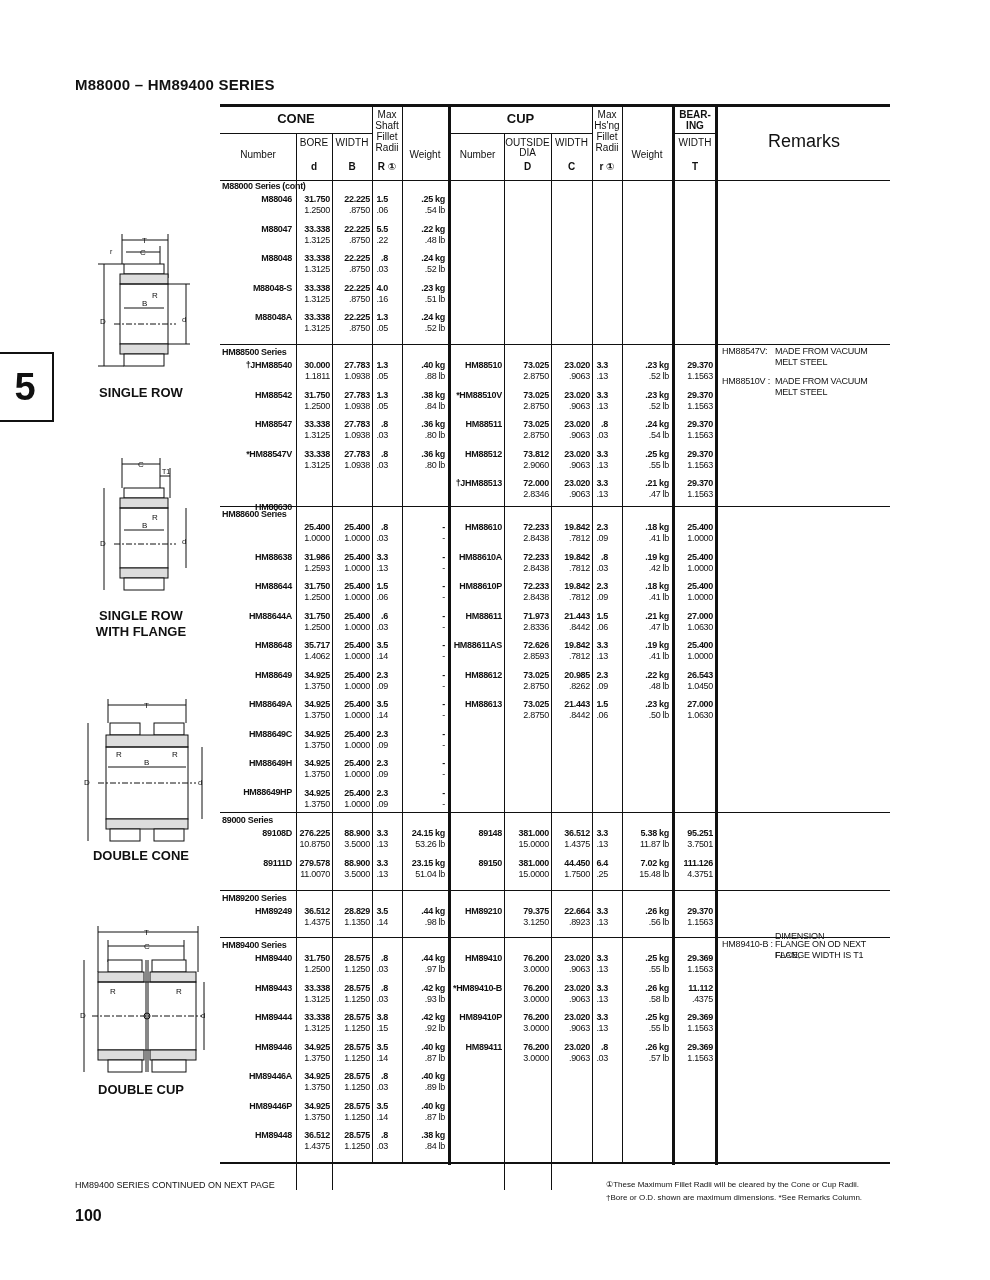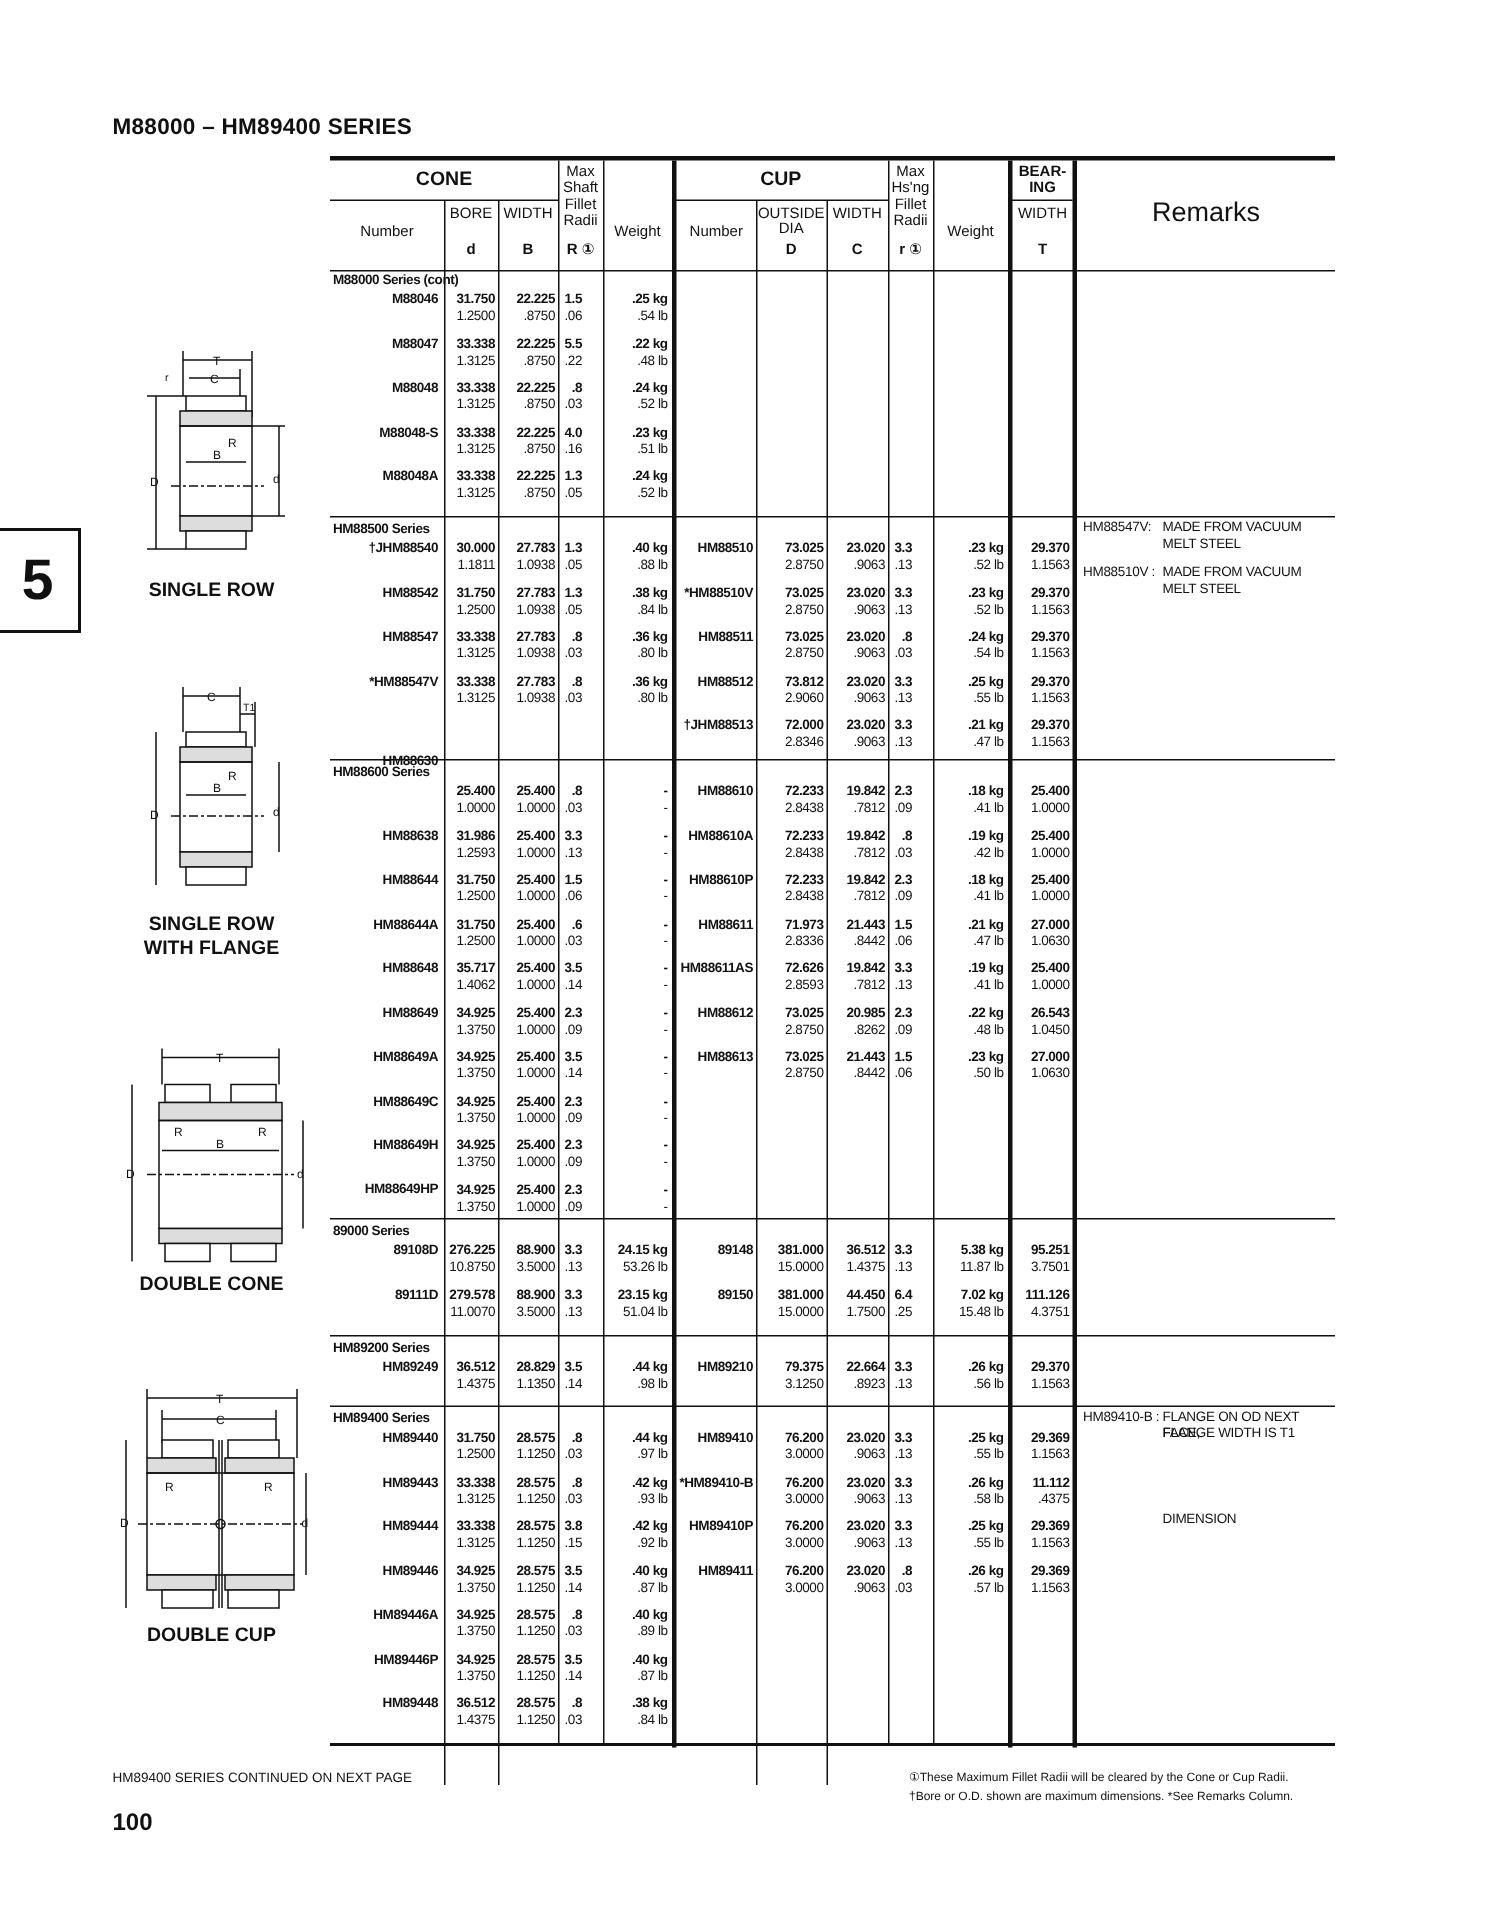--- a/index.html
+++ b/index.html
@@ -1103,20 +1103,20 @@
         <div class="b">.8</div>
         <div class="n">.03</div>
       </div>
       <div class="cell" style="left: 182px; width: 43px; top: 1026px;">
         <div class="b">.38 kg</div>
         <div class="n">.84 lb</div>
       </div>
       <div class="rem" style="left: 502px; top: 835px;">HM89410-B :</div>
       <div class="rem" style="left: 555px; top: 835px;">FLANGE ON OD NEXT FACE,</div>
       <div class="rem" style="left: 555px; top: 846px;">FLANGE WIDTH IS T1</div>
-      <div class="rem" style="left: 555px; top: 903px;">DIMENSION</div>
+      <div class="rem" style="left: 555px; top: 827px;">DIMENSION</div>
     </div>
 </div>
 
 <div class="abs foot" style="left:75px;top:1180px">HM89400 SERIES CONTINUED ON NEXT PAGE</div>
 <div class="abs foot" style="left:606px;top:1180px;font-size:8px">①These Maximum Fillet Radii will be cleared by the Cone or Cup Radii.</div>
 <div class="abs foot" style="left:606px;top:1193px;font-size:8px">†Bore or O.D. shown are maximum dimensions.   *See Remarks Column.</div>
 <div class="abs pagenum">100</div>
 
 </body></html>

